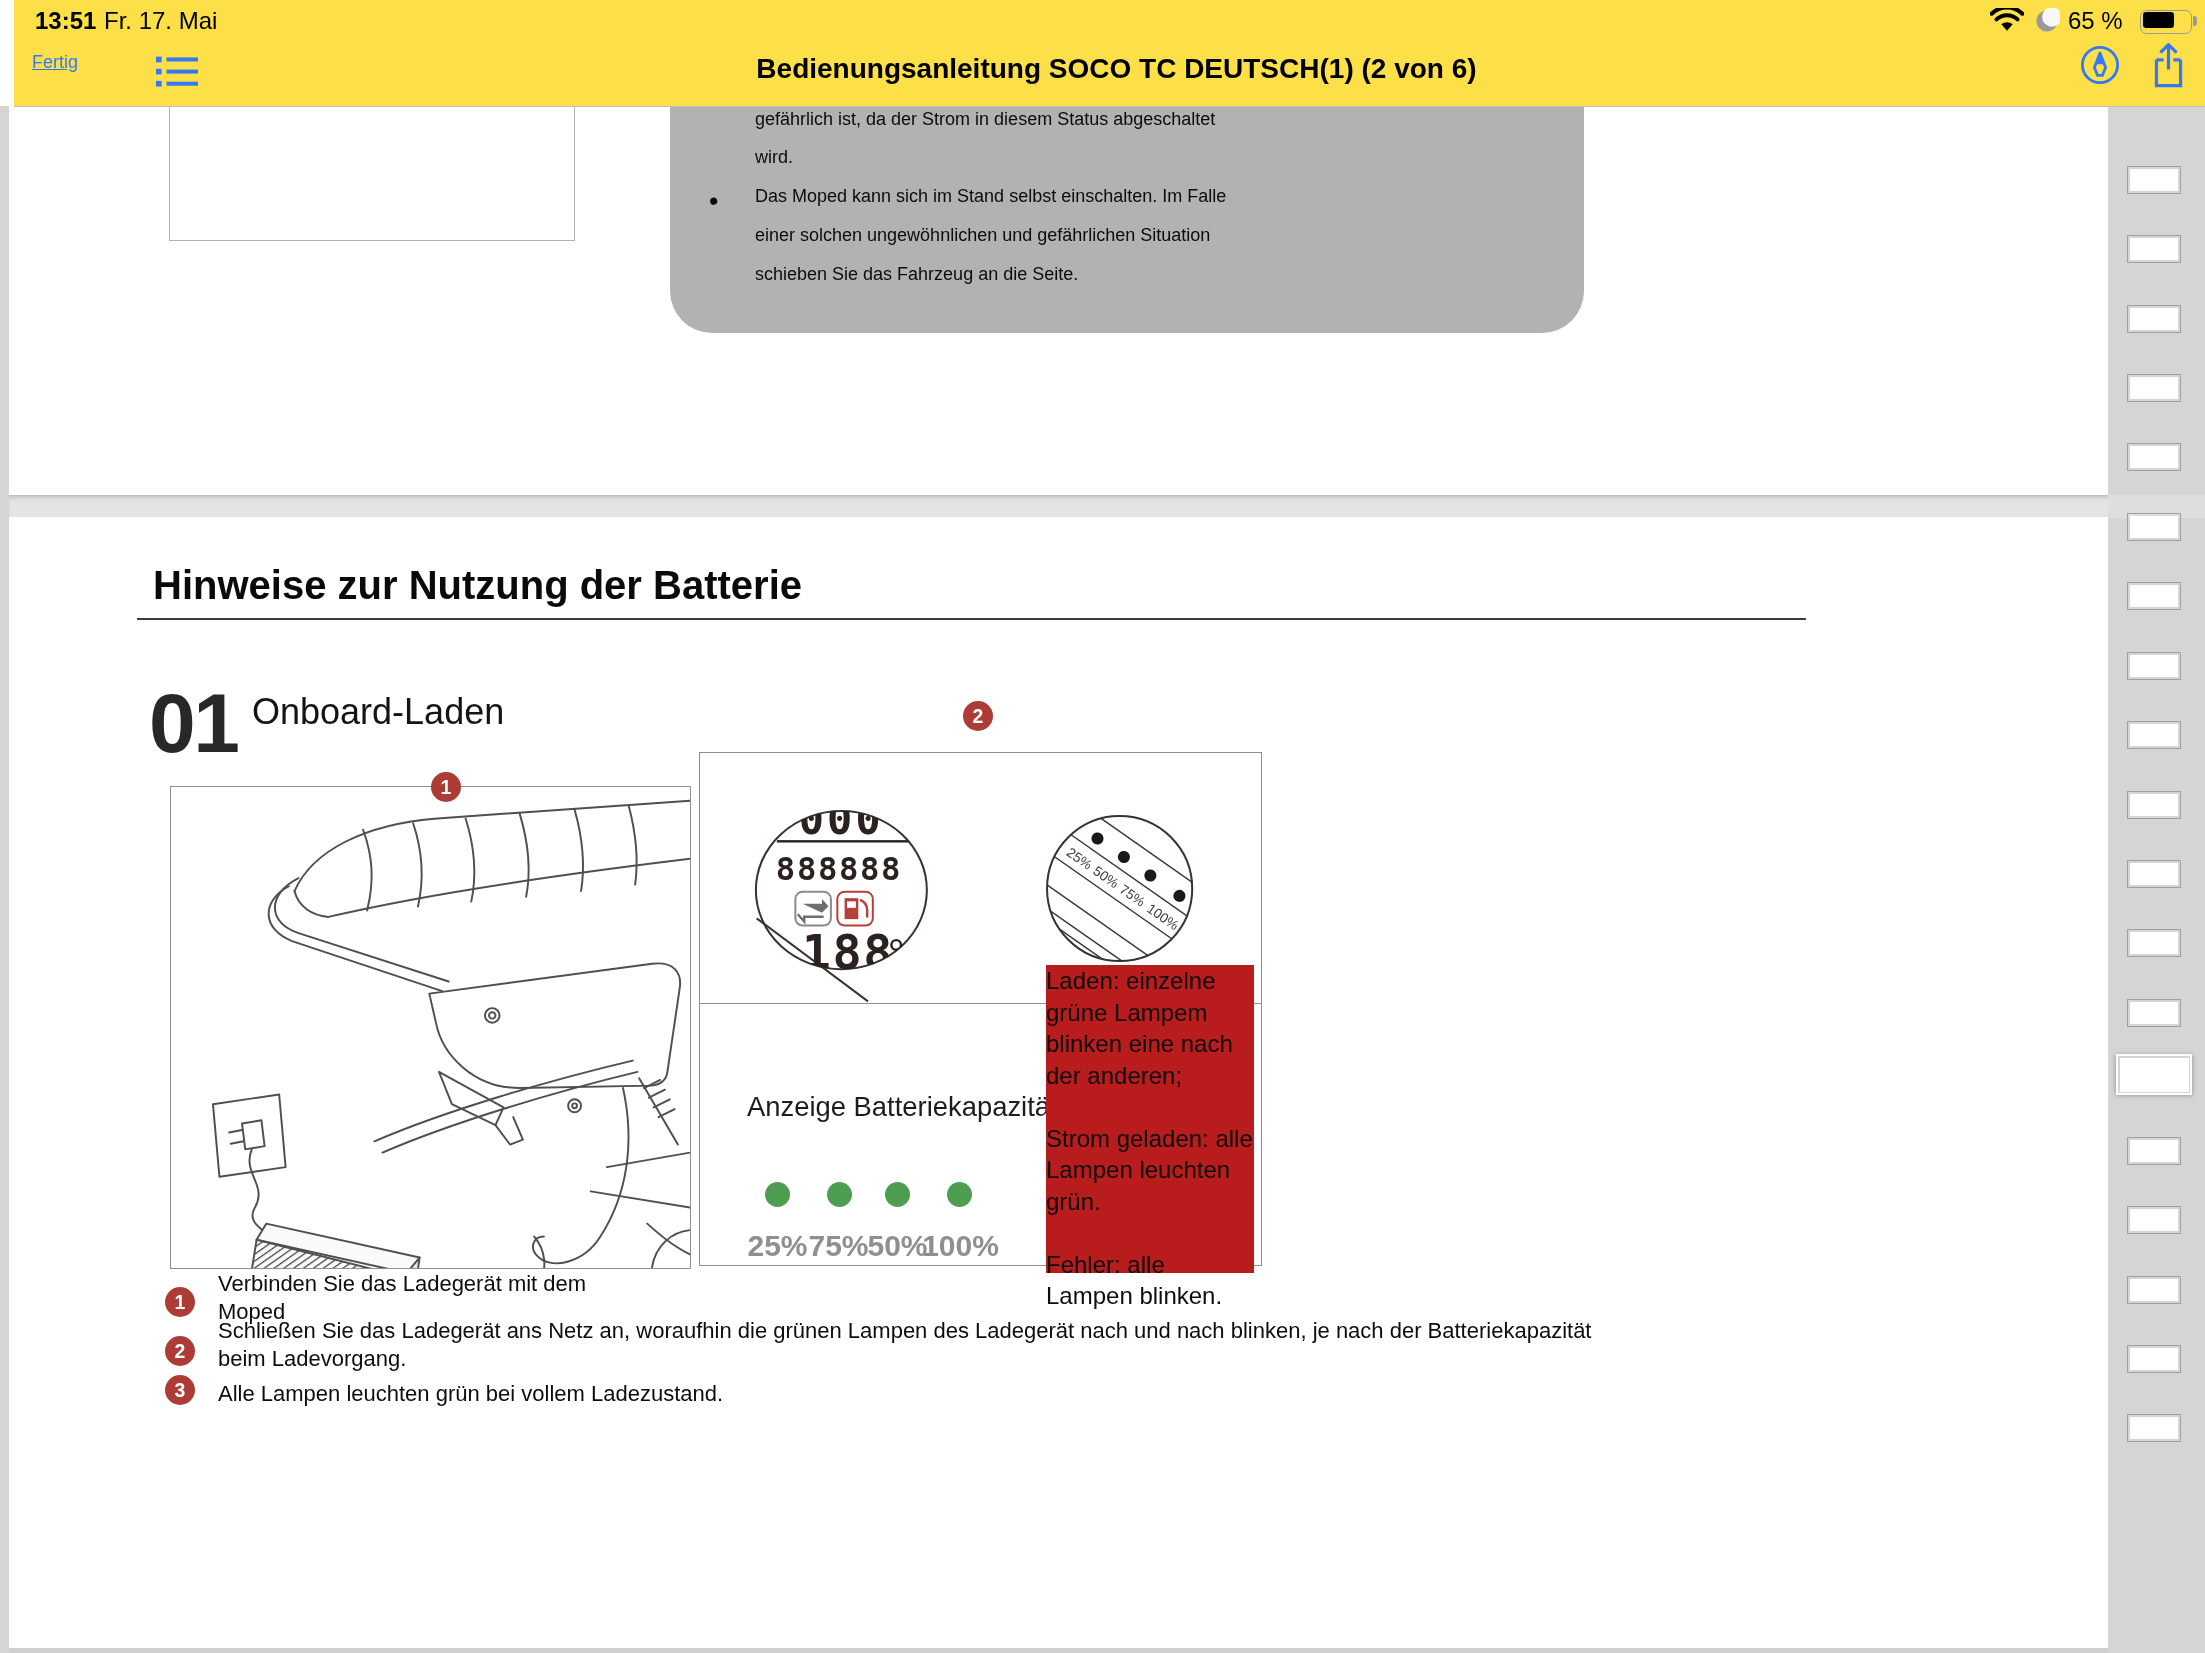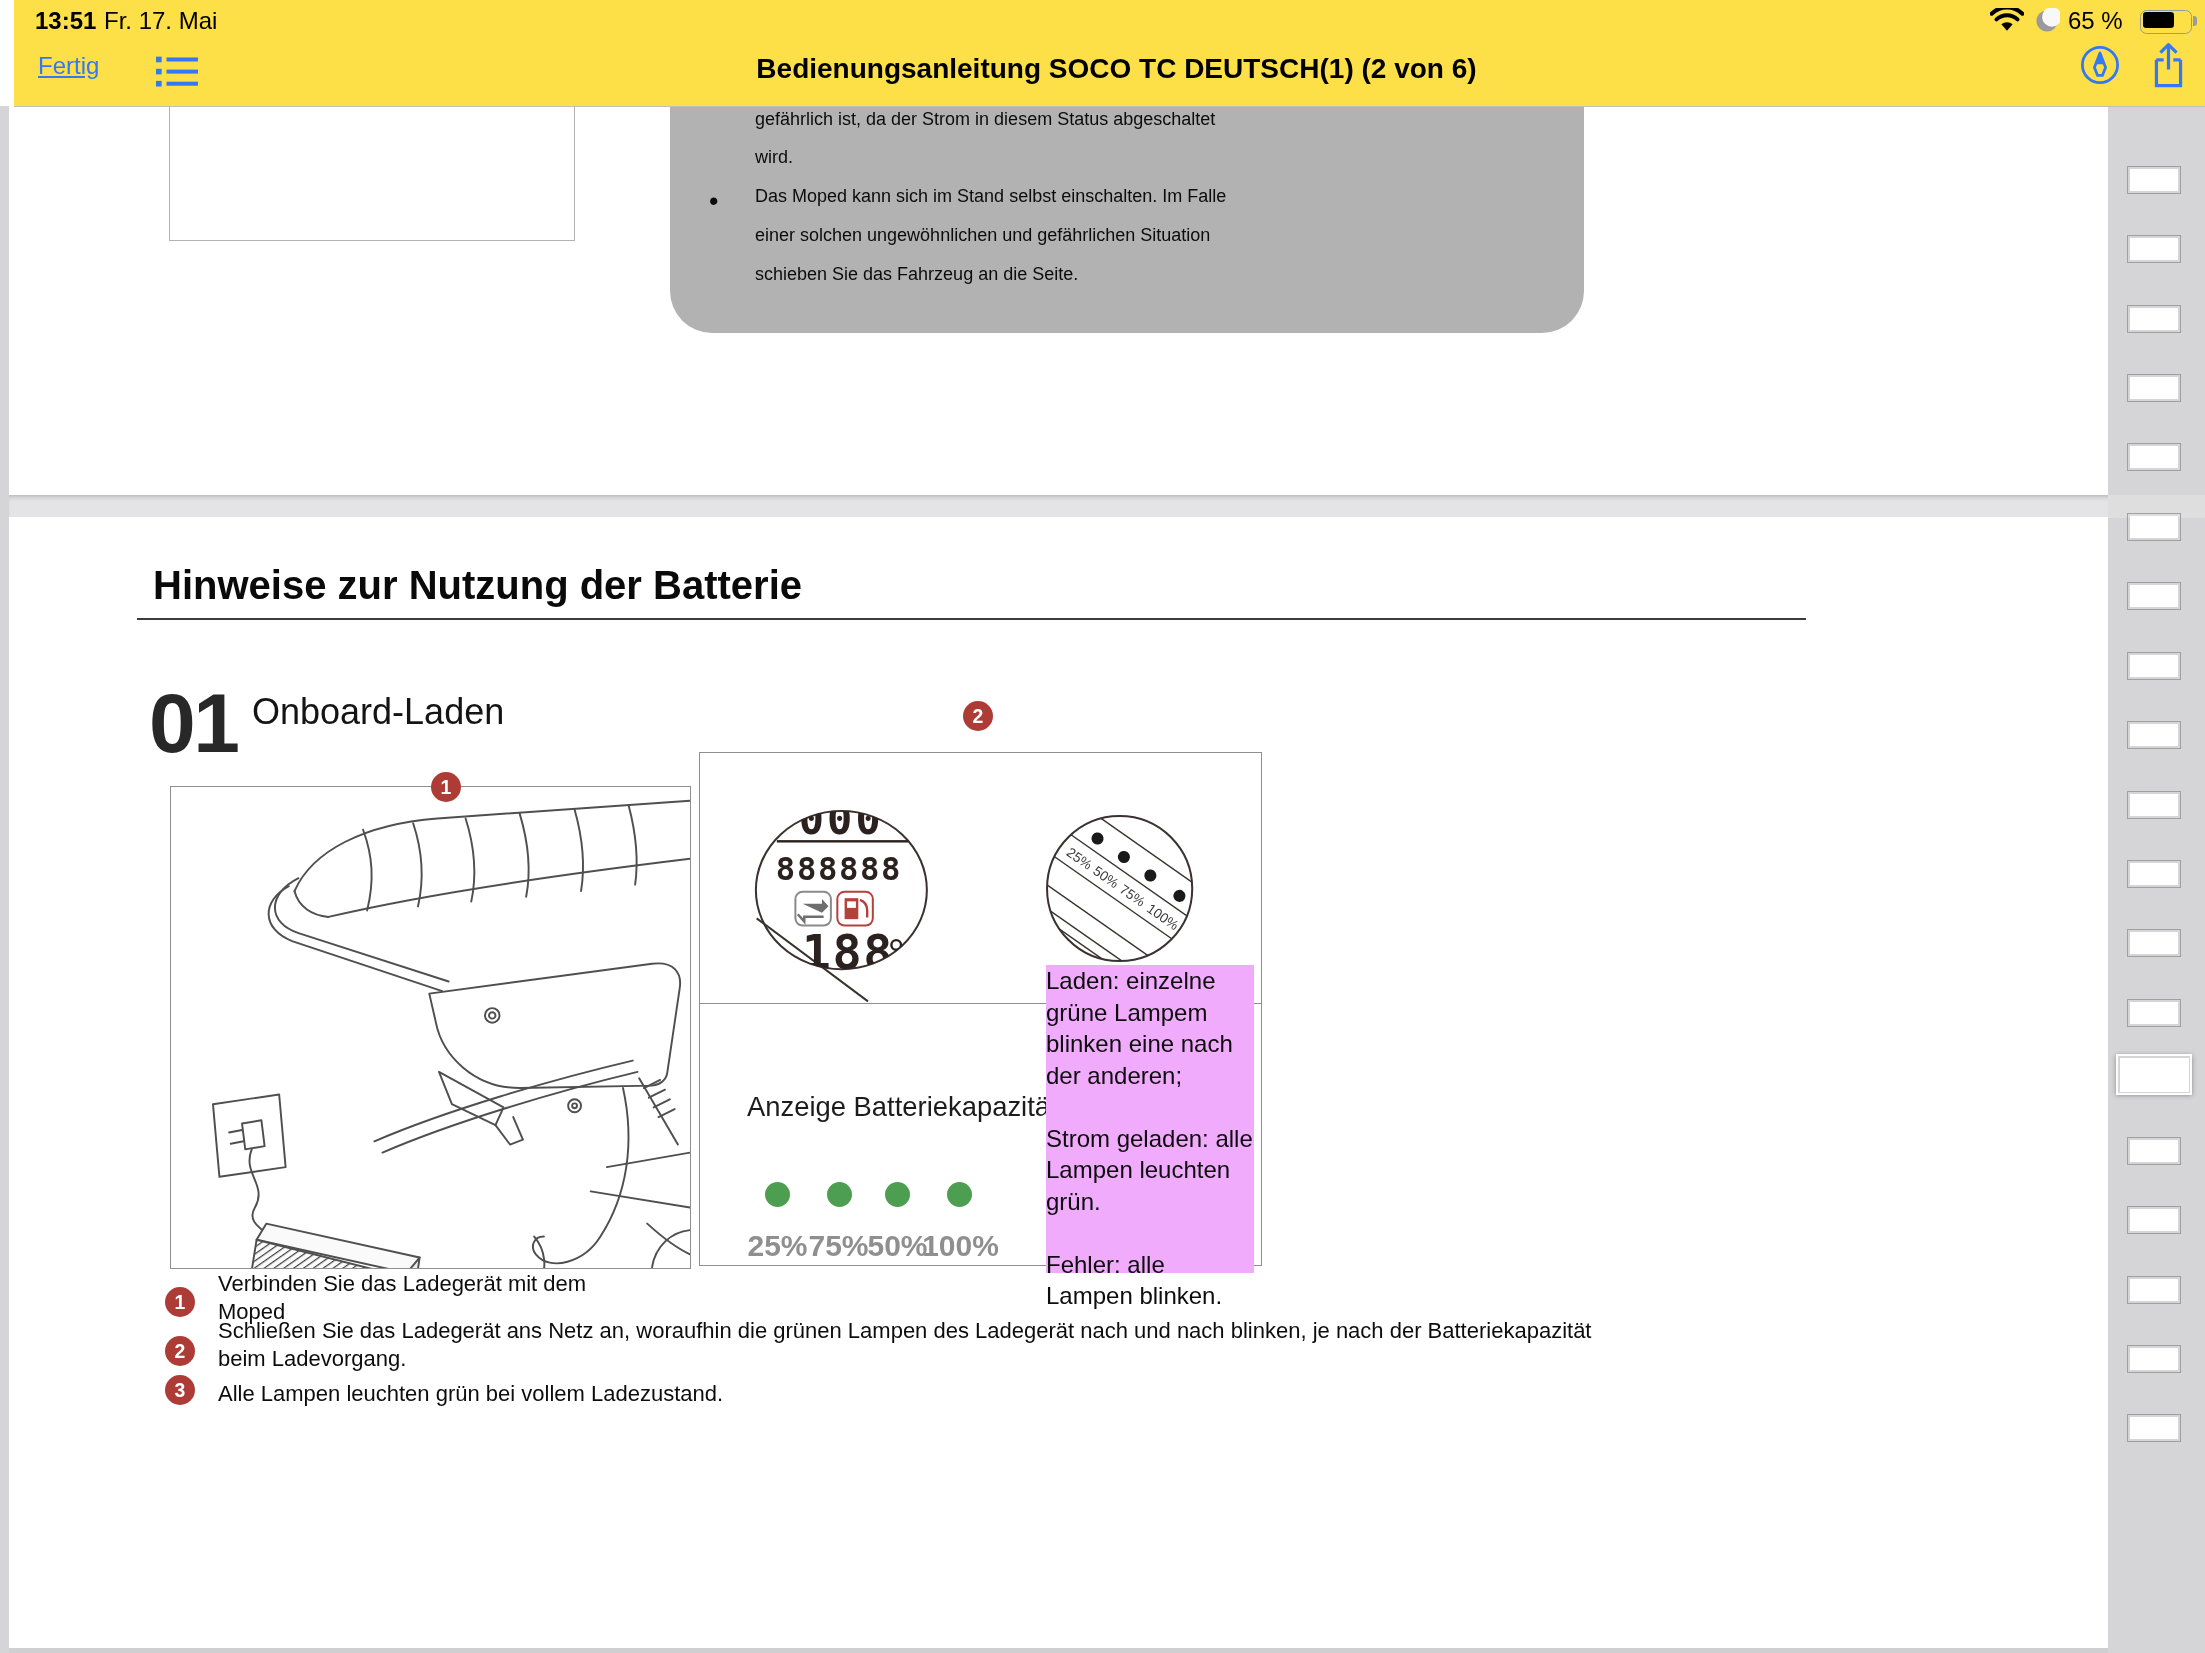--- a/index.html
+++ b/index.html
@@ -5,21 +5,21 @@
   html,body{margin:0;padding:0;background:#ffffff;}
   .screen{position:relative;width:2205px;height:1653px;overflow:hidden;
           font-family:"Liberation Sans",sans-serif;background:#ffffff;}
   .abs{position:absolute;}
 
   
   .chrome{left:0;top:0;width:2205px;height:106px;background:#fde047;border-bottom:1.6px solid #bfbfc1;z-index:40;margin-left:14px;}
   .st-time{left:21px;top:6.5px;font-size:24px;font-weight:bold;color:#000;}
   .st-date{left:90px;top:6.5px;font-size:24px;color:#000;}
   .st-batt-label{left:2054px;top:6.5px;font-size:24px;color:#000;}
-  .tb-done{left:24px;top:52px;font-size:24px;color:#3478f6;text-decoration:underline;cursor:pointer;}
+  .tb-done{left:18px;top:52px;font-size:18px;color:#3478f6;text-decoration:underline;cursor:pointer;}
   .tb-title{left:0;top:53px;width:2205px;text-align:center;font-size:28px;font-weight:bold;color:#000;}
 
   
   .left-strip{left:0;top:106px;width:9px;height:1547px;background:#d5d5d7;}
   .page1{left:9px;top:106px;width:2100px;height:389px;background:#ffffff;}
   .page-gap{left:9px;top:495px;width:2100px;height:22.6px;background:#e4e4e6;
             box-shadow:inset 0 4.8px 4.8px -3.2px rgba(0,0,0,.22);}
   .page2{left:9px;top:517px;width:2100px;height:1131px;background:#ffffff;}
   .bottom-gap{left:9px;top:1648px;width:2100px;height:4.8px;background:#cfcfd1;}
 
@@ -35,21 +35,21 @@
   .sec-title{left:252px;top:691px;font-size:36px;color:#141414;}
 
   .fig-box{background:#ffffff;border:1.6px solid #8f8f8f;}
   .badge{width:30px;height:30px;border-radius:50%;background:#ae3c36;color:#fff;
          font-size:19.4px;font-weight:bold;display:flex;align-items:center;justify-content:center;z-index:6;}
 
   .cap-title{left:747px;top:1091px;font-size:27.4px;color:#1c1c1c;}
   .led-dot{width:25px;height:25px;border-radius:50%;background:#4d9e50;top:1182px;}
   .led-label{top:1229px;width:89px;text-align:center;font-size:30px;font-weight:bold;color:#8f8f8f;}
 
-  .status-col{left:1046px;top:965px;width:208px;height:308px;background:#f0abfc;z-index:5;
+  .status-col{left:1046px;top:965px;width:208px;height:308px;background:#b91c1c;z-index:5;
               font-size:24px;line-height:31.5px;color:#0d0d0d;}
   .status-col p{margin:0 0 31.5px 0;}
 
   .step-text{font-size:22px;line-height:28px;color:#0d0d0d;white-space:nowrap;}
 
   
   .sidebar{left:2108px;top:106px;width:97px;height:1547px;background:#d5d5d7;z-index:30;}
   .sidebar .band{position:absolute;left:0;top:389px;width:97px;height:22.6px;background:#dededf;}
   .thumb{position:absolute;left:19.4px;width:48px;height:22.6px;background:#ffffff;border:1.6px solid #a0a0a0;
          background-image:repeating-linear-gradient(to bottom,#ffffff 0 3.2px,#dcdcdc 3.2px 4px);

